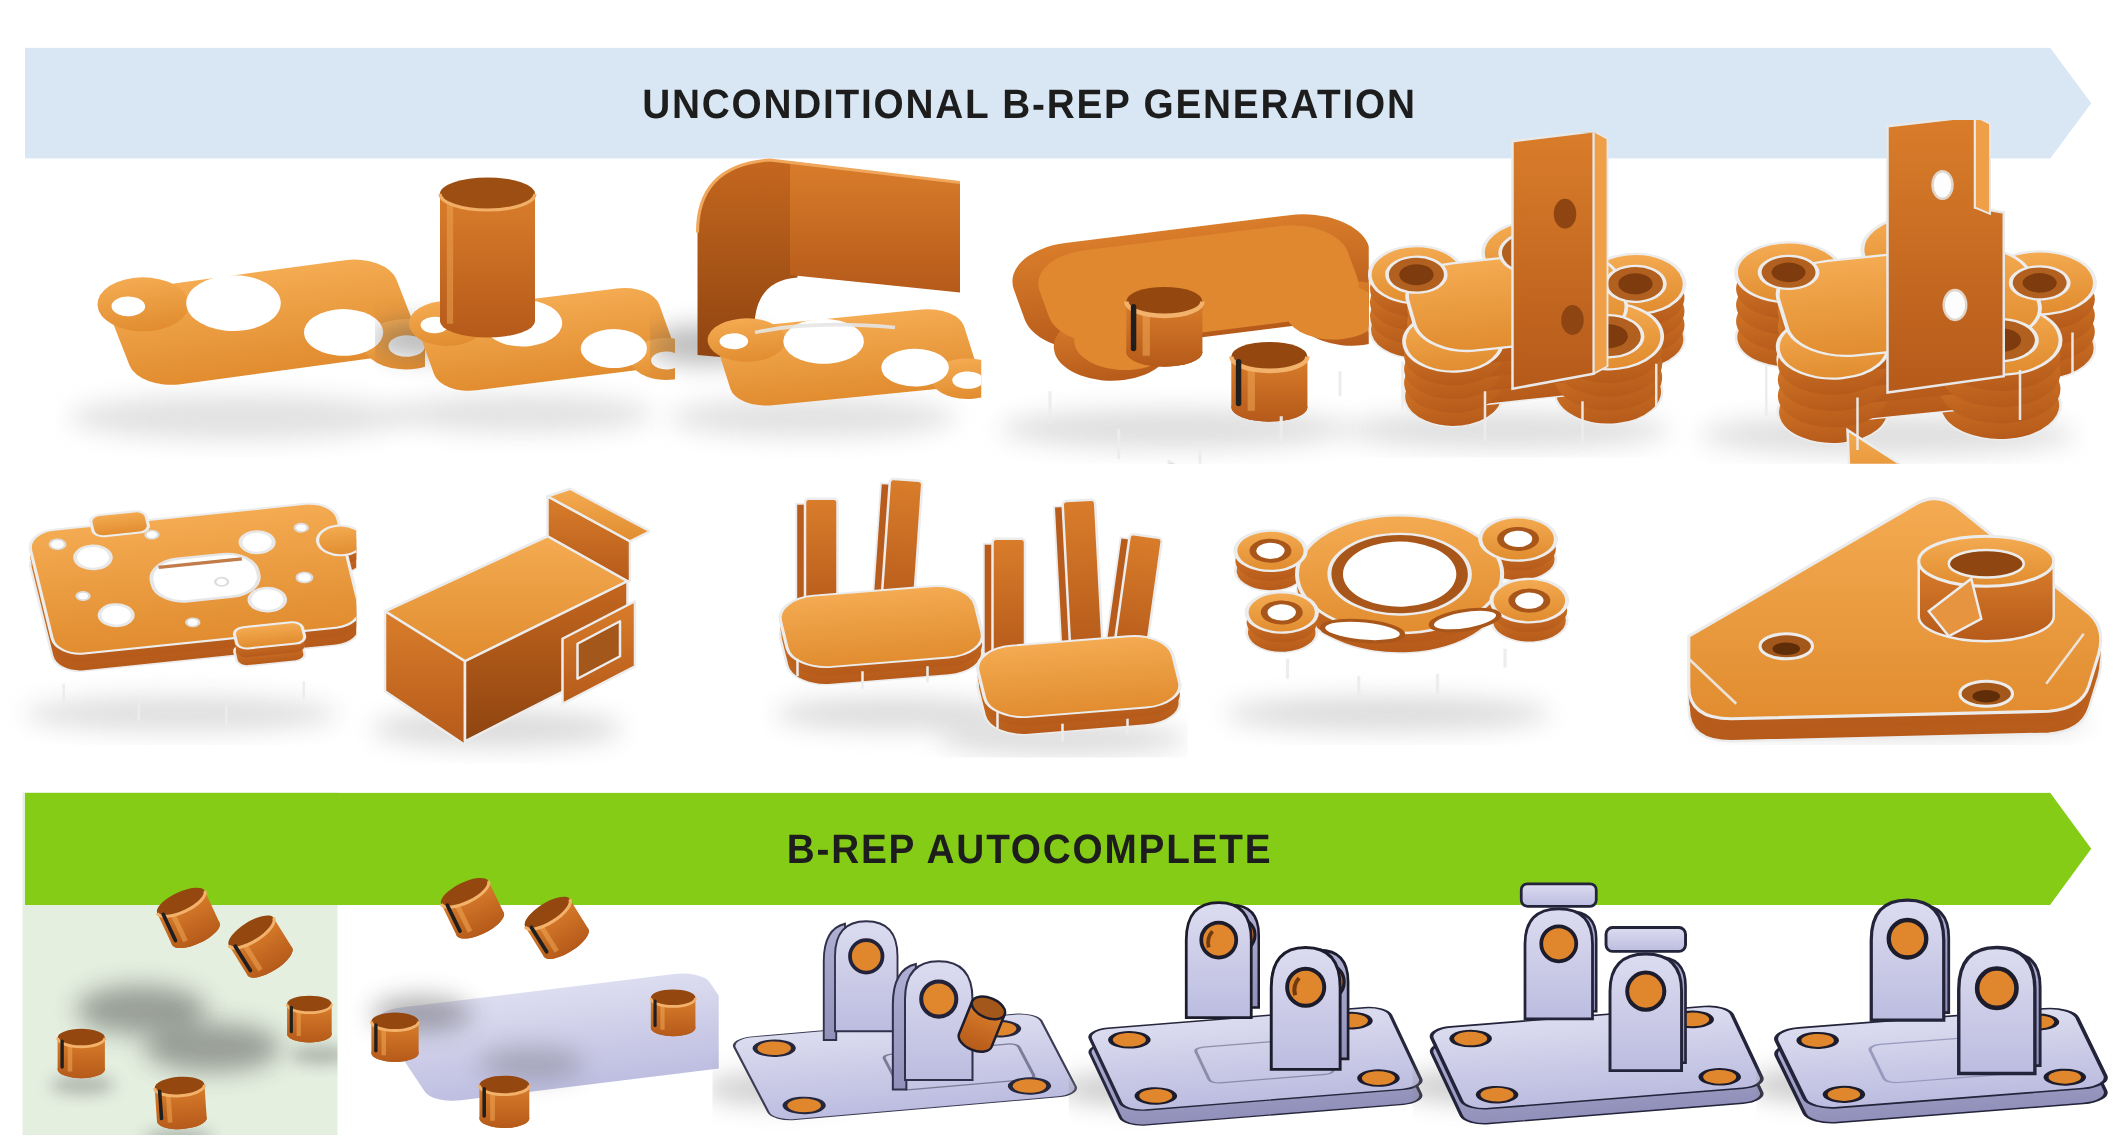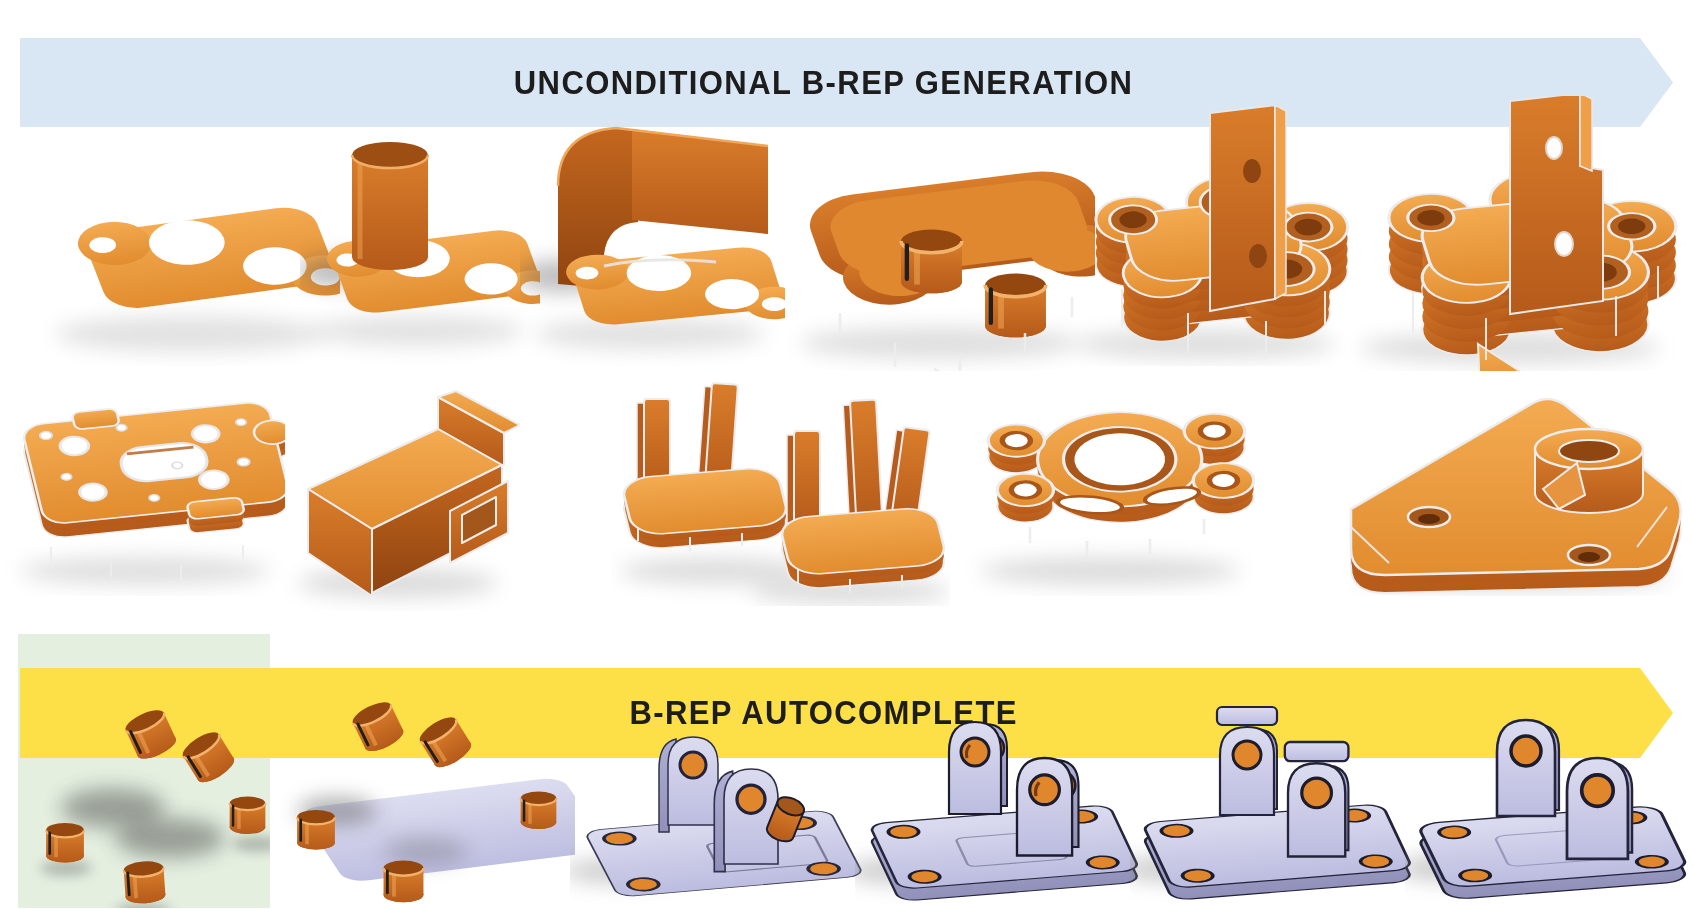--- a/index.html
+++ b/index.html
@@ -2,21 +2,21 @@
 <html><head>
 <meta charset="utf-8">
 <style>
   html,body{margin:0;padding:0;background:#ffffff;}
   .fig{position:relative;width:1695px;height:909px;background:#ffffff;overflow:hidden;
        font-family:"Liberation Sans",sans-serif;margin-top:16px;}
   .banner{position:absolute;left:20px;width:1653px;display:flex;align-items:center;
           justify-content:center;padding-right:46px;box-sizing:border-box;z-index:1;
           clip-path:polygon(0 0,1620px 0,100% 50%,1620px 100%,0 100%);}
   .banner-blue{top:22px;height:89px;background:#d9e7f4;}
-  .banner-green{top:652px;height:90px;background:#fde047;}
+  .banner-green{top:618px;height:90px;background:#84cc16;}
   .banner .lbl{display:inline-block;font-size:33px;font-weight:700;letter-spacing:1.5px;
           color:#1d1d1d;transform:scaleX(.94);white-space:nowrap;}
   .backdrop{position:absolute;left:18px;top:618px;width:252px;height:274px;background:#e4efe0;z-index:0;}
   .m{position:absolute;z-index:2;}
   .defs{position:absolute;width:0;height:0;}
 </style>
 </head>
 <body>
 
 <div class="fig">

